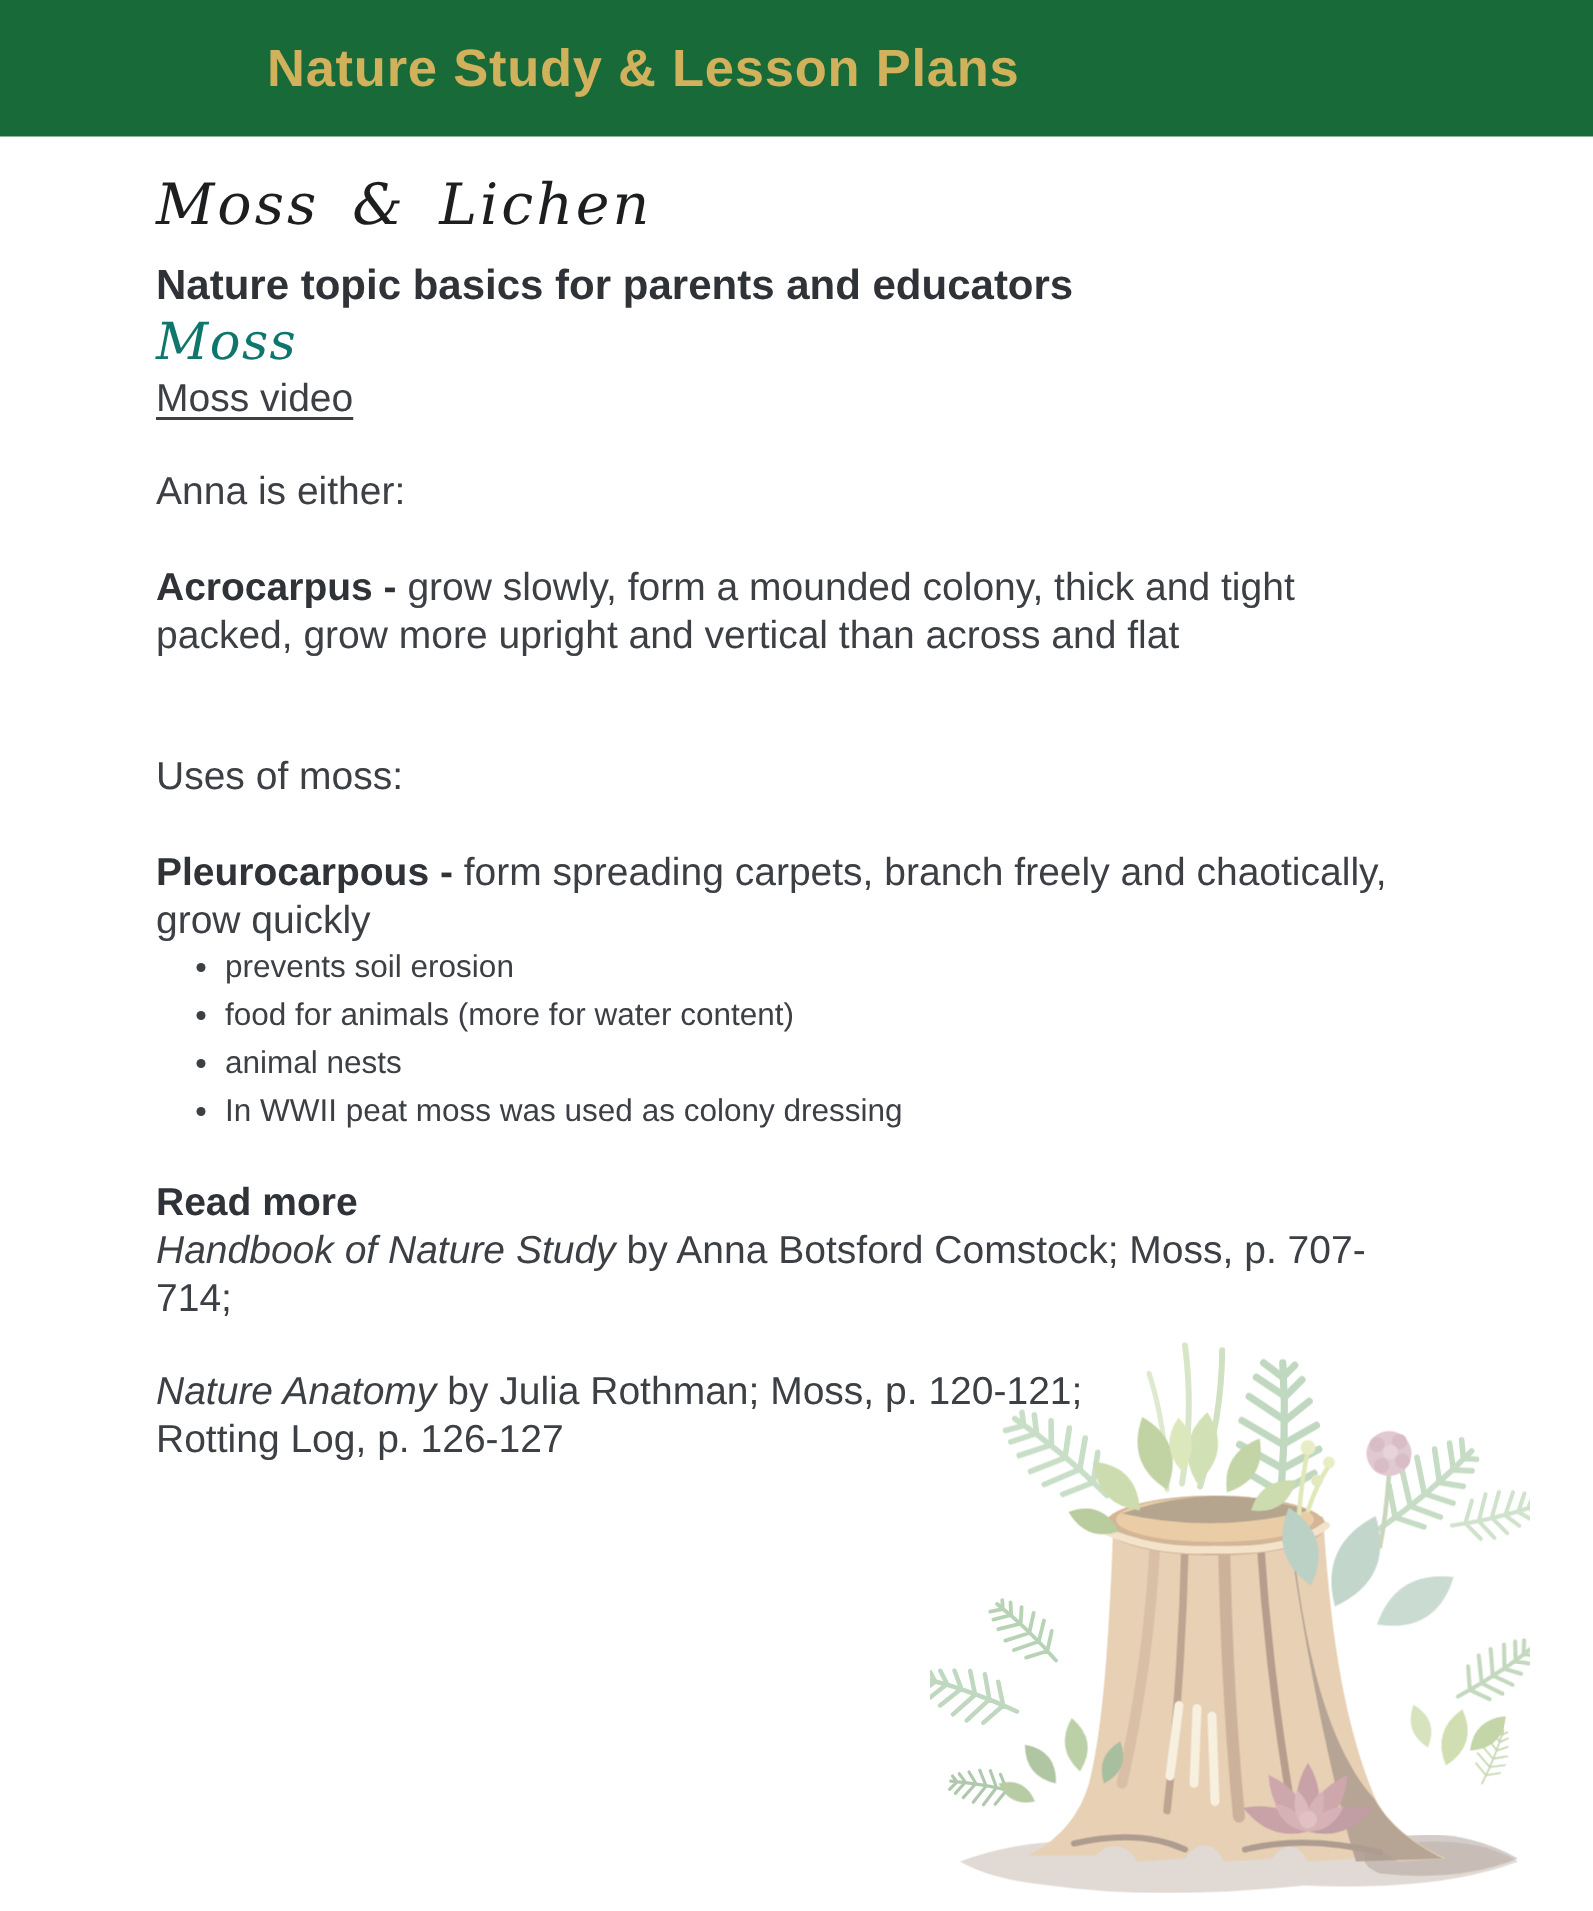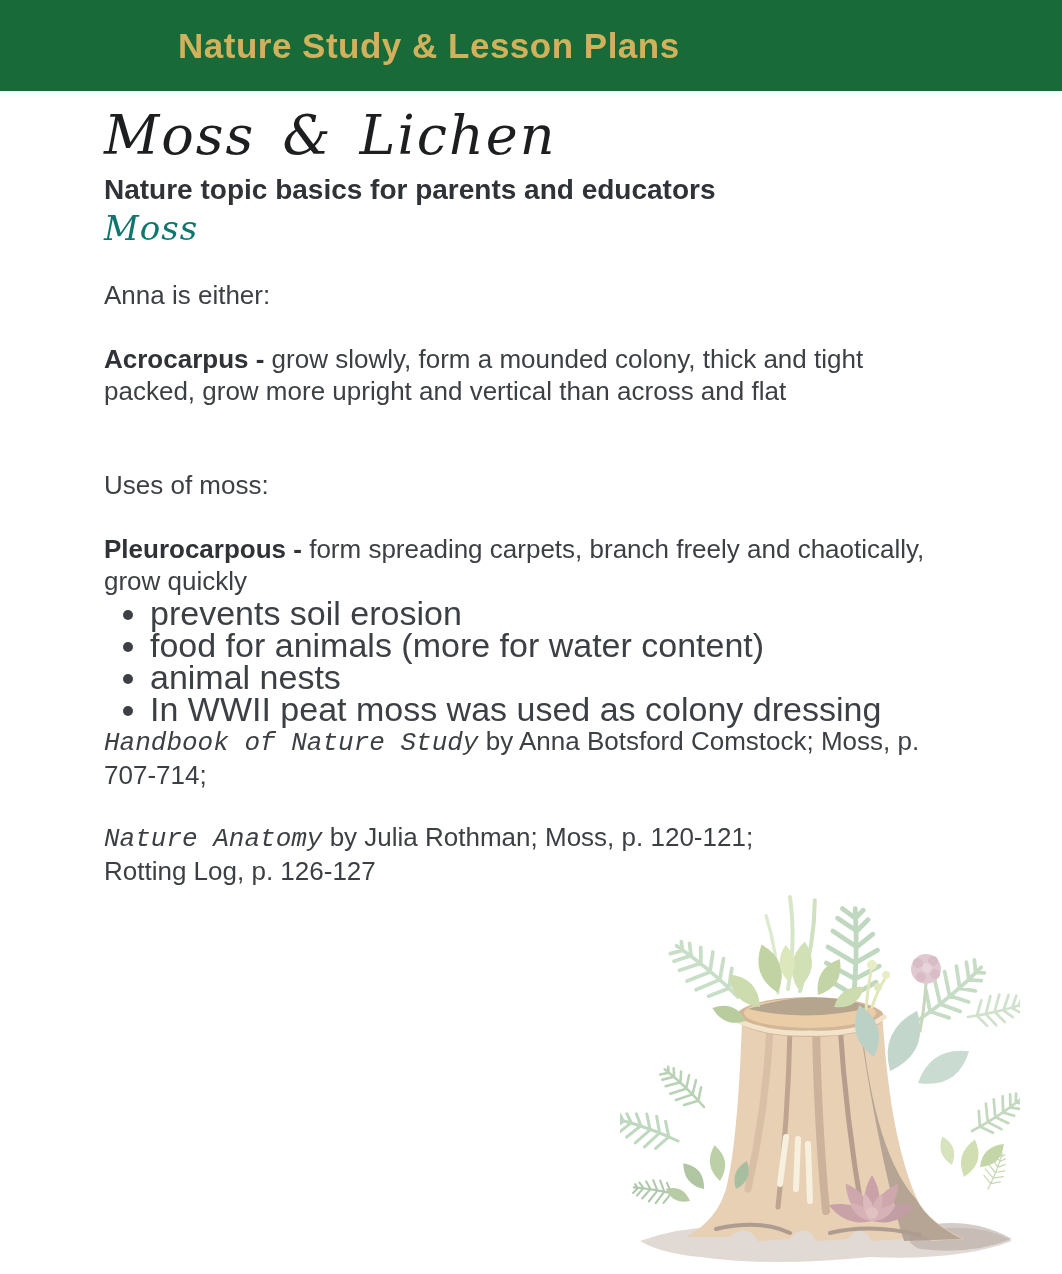--- a/index.html
+++ b/index.html
@@ -28,21 +28,21 @@
   }
   .content {
     position: relative;
     z-index: 2;
     padding: 12px 104px 0 104px;
   }
   .script-title {
     font-family: "DejaVu Serif", serif;
     font-style: italic;
     font-weight: 400;
-    font-size: 54px;
+    font-size: 38px;
     line-height: 66px;
     letter-spacing: 2px;
     word-spacing: 8px;
     color: #1d1e20;
   }
   .subtitle {
     font-size: 28px;
     line-height: 34px;
     font-weight: 700;
     color: #2F3237;
@@ -65,28 +65,28 @@
   }
   .para { font-size: 26px; line-height: 32px; }
   .p-intro   { margin-top: 30px; }
   .p-def1    { margin-top: 32px; }
   .p-def2    { margin-top: 32px; }
   .p-useshead{ margin-top: 62px; }
   .bold { font-weight: 700; color: #2F3237; }
   ul.uses-list {
     margin: 0;
     padding-left: 46px;
-    font-size: 34px;
+    font-size: 21px;
     line-height: 32px;
     list-style: disc;
   }
   .p-readmore { margin-top: 28px; }
   .p-ref1 { margin-top: 0; }
   .p-ref2 { margin-top: 30px; }
-  em.book { font-style: italic; font-family: Liberation Mono, monospace; }
+  em.book { font-style: italic; }
   .illustration {
     position: absolute;
     right: 42px;
     bottom: 0;
     width: 400px;
     height: 385px;
     z-index: 1;
     pointer-events: none;
   }
 </style>
@@ -99,36 +99,40 @@
     <div class="banner-title">Nature Study &amp; Lesson Plans</div>
   </div>
 
   <div class="content">
     <div class="script-title">Moss &amp; Lichen</div>
 
     <div class="subtitle">Nature topic basics for parents and educators</div>
 
     <div class="script-sub">Moss</div>
 
+    <div class="link-line">
+      <a class="video-link">Moss video</a>
+    </div>
 
     <p class="para p-intro">Anna is either:</p>
 
     <p class="para p-def1"><span class="bold">Acrocarpus -</span><span> grow slowly, form a mounded colony, thick and tight packed, grow more upright and vertical than across and flat</span></p>
 
     <p class="para p-useshead">Uses of moss:</p>
 
     <p class="para p-def2"><span class="bold">Pleurocarpous -</span><span> form spreading carpets, branch freely and chaotically, grow quickly</span></p>
 
     <ul class="uses-list">
       <li>prevents soil erosion</li>
       <li>food for animals (more for water content)</li>
       <li>animal nests</li>
       <li>In WWII peat moss was used as colony dressing</li>
     </ul>
 
+    <p class="para p-readmore bold">Read more</p>
 
     <p class="para p-ref1"><em class="book">Handbook of Nature Study</em><span> by Anna Botsford Comstock; Moss, p. 707-714;</span></p>
 
     <p class="para p-ref2"><em class="book">Nature Anatomy</em><span> by Julia Rothman; Moss, p. 120-121;</span><br><span>Rotting Log, p. 126-127</span></p>
   </div>
 
   <svg class="illustration" viewBox="0 0 400 385" xmlns="http://www.w3.org/2000/svg" aria-hidden="true">
     <defs>
       <path id="frond" fill="none" stroke-linecap="round" d="M0 0 Q4 -32 2 -64 M1 -10 L-14 -19 M1 -10 L15 -18 M2 -20 L-16 -30 M2 -20 L17 -28 M2 -30 L-15 -40 M2 -30 L16 -38 M3 -40 L-12 -50 M3 -40 L13 -48 M3 -50 L-9 -58 M3 -50 L10 -57 M2 -58 L-6 -64 M2 -58 L7 -63"></path>
       <path id="blade" fill="none" stroke-linecap="round" d="M0 0 Q8 -48 2 -92"></path>

